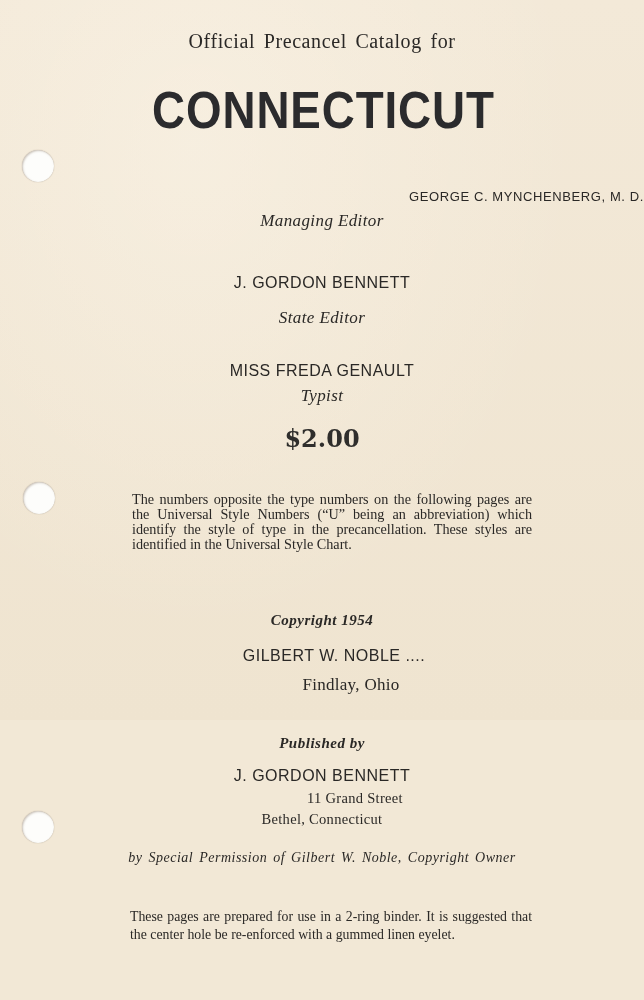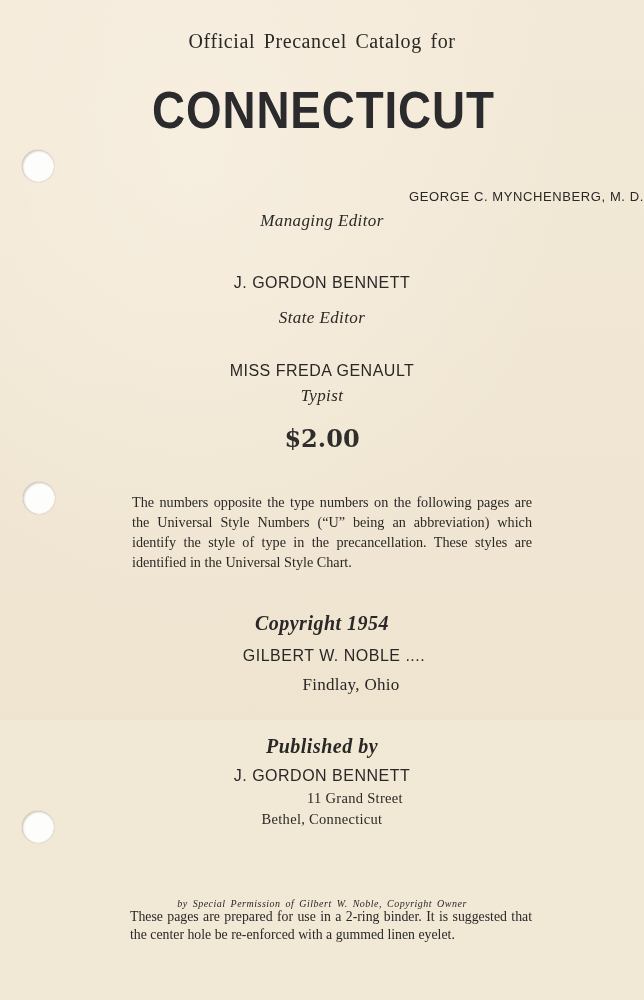--- a/index.html
+++ b/index.html
@@ -74,48 +74,47 @@
     .price {
       font-family: "DejaVu Serif", serif;
       font-weight: bold;
       font-size: 24px;
       color: #2f2e2c;
     }
     .para {
       position: absolute;
       font-family: "Liberation Serif", serif;
       font-size: 14.2px;
-      line-height: 20px;
+      line-height: 15px;
       text-align: justify;
       text-align-last: left;
     }
     .italic-bold {
       font-family: "Liberation Serif", serif;
       font-style: italic;
       font-weight: bold;
-      font-size: 20px;
+      font-size: 15px;
       letter-spacing: 0.5px;
     }
     .plain {
       font-family: "Liberation Serif", serif;
       font-size: 17px;
       letter-spacing: 0.3px;
     }
     .plain-small {
       font-family: "Liberation Serif", serif;
       font-size: 14.5px;
       letter-spacing: 0.3px;
     }
     .permission {
       font-family: "Liberation Serif", serif;
       font-style: italic;
-      font-size: 10px;
+      font-size: 14px;
       letter-spacing: 0.5px;
       word-spacing: 2px;
-      margin-top: 48px;
     }
   </style>
 </head>
 <body>
 
 <div class="page">
 
   <div class="punch-hole" style="left:22px; top:150px;"></div>
   <div class="punch-hole" style="left:23px; top:482px;"></div>
   <div class="punch-hole" style="left:22px; top:811px;"></div>

